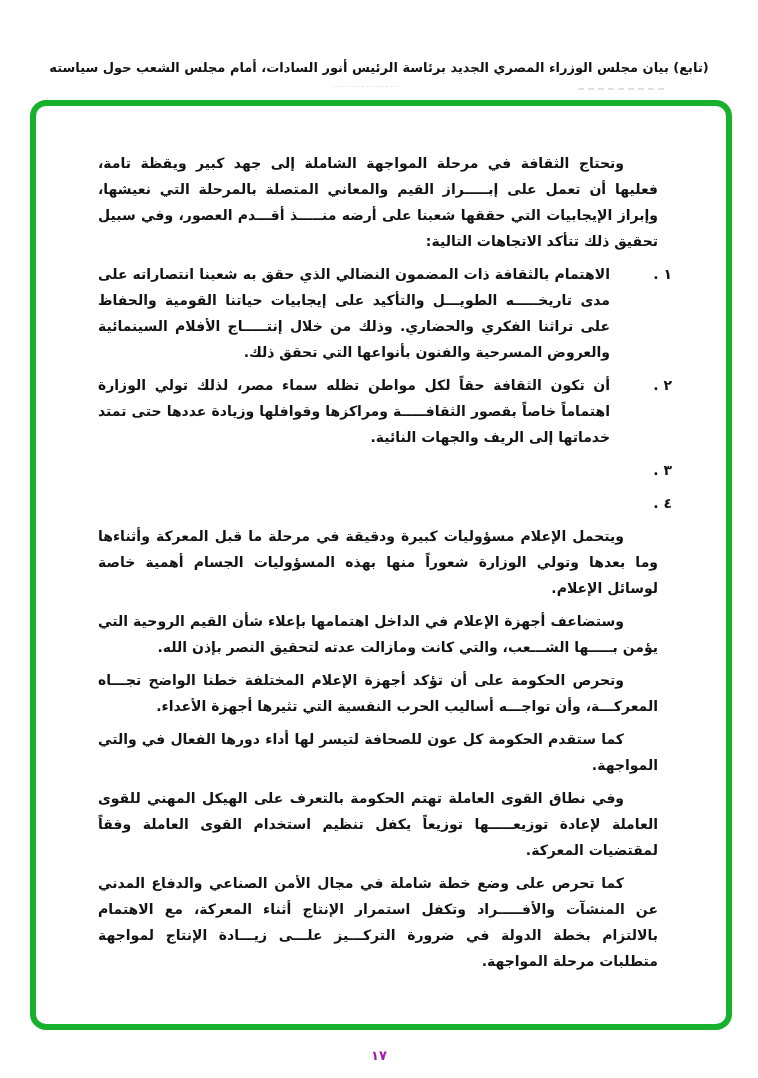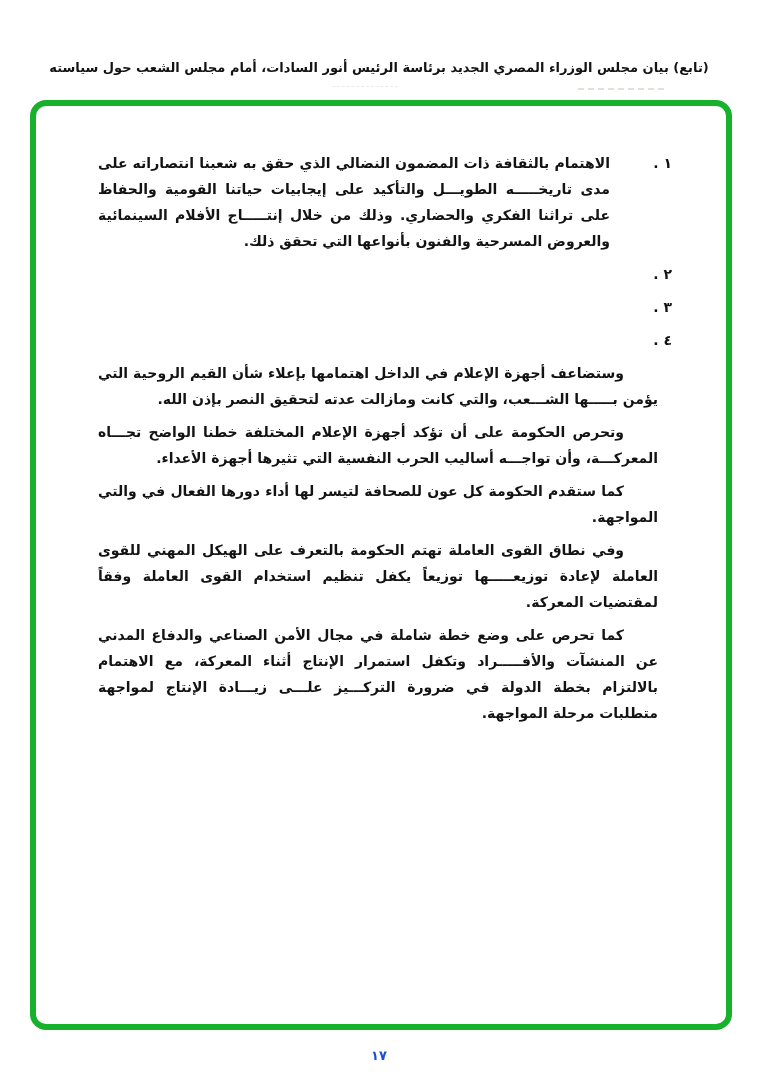--- a/index.html
+++ b/index.html
@@ -87,59 +87,62 @@
     text-align: justify;
   }
   .page-number {
     position: absolute;
     top: 1048px;
     left: 0;
     right: 0;
     text-align: center;
     font-size: 13px;
     font-weight: bold;
-    color: #1d4ed8;
+    color: #a21caf;
   }
 </style>
 </head>
 <body>
 
 <div class="page">
 
   <div class="doc-header">(تابع) بيان مجلس الوزراء المصري الجديد برئاسة الرئيس أنور السادات، أمام مجلس الشعب حول سياسته</div>
 
   <div class="scan-artifact"></div>
   <div class="scan-artifact-2"></div>
 
   <div class="green-frame"></div>
 
   <div class="content">
 
+    <p class="para">وتحتاج الثقافة في مرحلة المواجهة الشاملة إلى جهد كبير ويقظة تامة، فعليها أن تعمل على إبـــــراز القيم والمعاني المتصلة بالمرحلة التي نعيشها، وإبراز الإيجابيات التي حققها شعبنا على أرضه منـــــذ أقـــدم العصور، وفي سبيل تحقيق ذلك تتأكد الاتجاهات التالية:</p>
 
     <div class="list-block">
 
       <div class="list-item">
         <span class="li-marker">١ .</span>
         <span class="li-text">الاهتمام بالثقافة ذات المضمون النضالي الذي حقق به شعبنا انتصاراته على مدى تاريخـــــه الطويـــل والتأكيد على إيجابيات حياتنا القومية والحفاظ على تراثنا الفكري والحضاري. وذلك من خلال إنتـــــاج الأفلام السينمائية والعروض المسرحية والفنون بأنواعها التي تحقق ذلك.</span>
       </div>
 
       <div class="list-item">
         <span class="li-marker">٢ .</span>
+        <span class="li-text">أن تكون الثقافة حقاً لكل مواطن تظله سماء مصر، لذلك تولي الوزارة اهتماماً خاصاً بقصور الثقافـــــة ومراكزها وقوافلها وزيادة عددها حتى تمتد خدماتها إلى الريف والجهات النائية.</span>
       </div>
 
       <div class="list-item">
         <span class="li-marker">٣ .</span>
       </div>
 
       <div class="list-item">
         <span class="li-marker">٤ .</span>
       </div>
 
     </div>
 
+    <p class="para">ويتحمل الإعلام مسؤوليات كبيرة ودقيقة في مرحلة ما قبل المعركة وأثناءها وما بعدها وتولي الوزارة شعوراً منها بهذه المسؤوليات الجسام أهمية خاصة لوسائل الإعلام.</p>
 
     <p class="para">وستضاعف أجهزة الإعلام في الداخل اهتمامها بإعلاء شأن القيم الروحية التي يؤمن بـــــها الشـــعب، والتي كانت ومازالت عدته لتحقيق النصر بإذن الله.</p>
 
     <p class="para">وتحرص الحكومة على أن تؤكد أجهزة الإعلام المختلفة خطنا الواضح تجـــاه المعركـــة، وأن تواجـــه أساليب الحرب النفسية التي تثيرها أجهزة الأعداء.</p>
 
 
     <p class="para">كما ستقدم الحكومة كل عون للصحافة لتيسر لها أداء دورها الفعال في والتي المواجهة.</p>
 
     <p class="para">وفي نطاق القوى العاملة تهتم الحكومة بالتعرف على الهيكل المهني للقوى العاملة لإعادة توزيعـــــها توزيعاً يكفل تنظيم استخدام القوى العاملة وفقاً لمقتضيات المعركة.</p>
 

